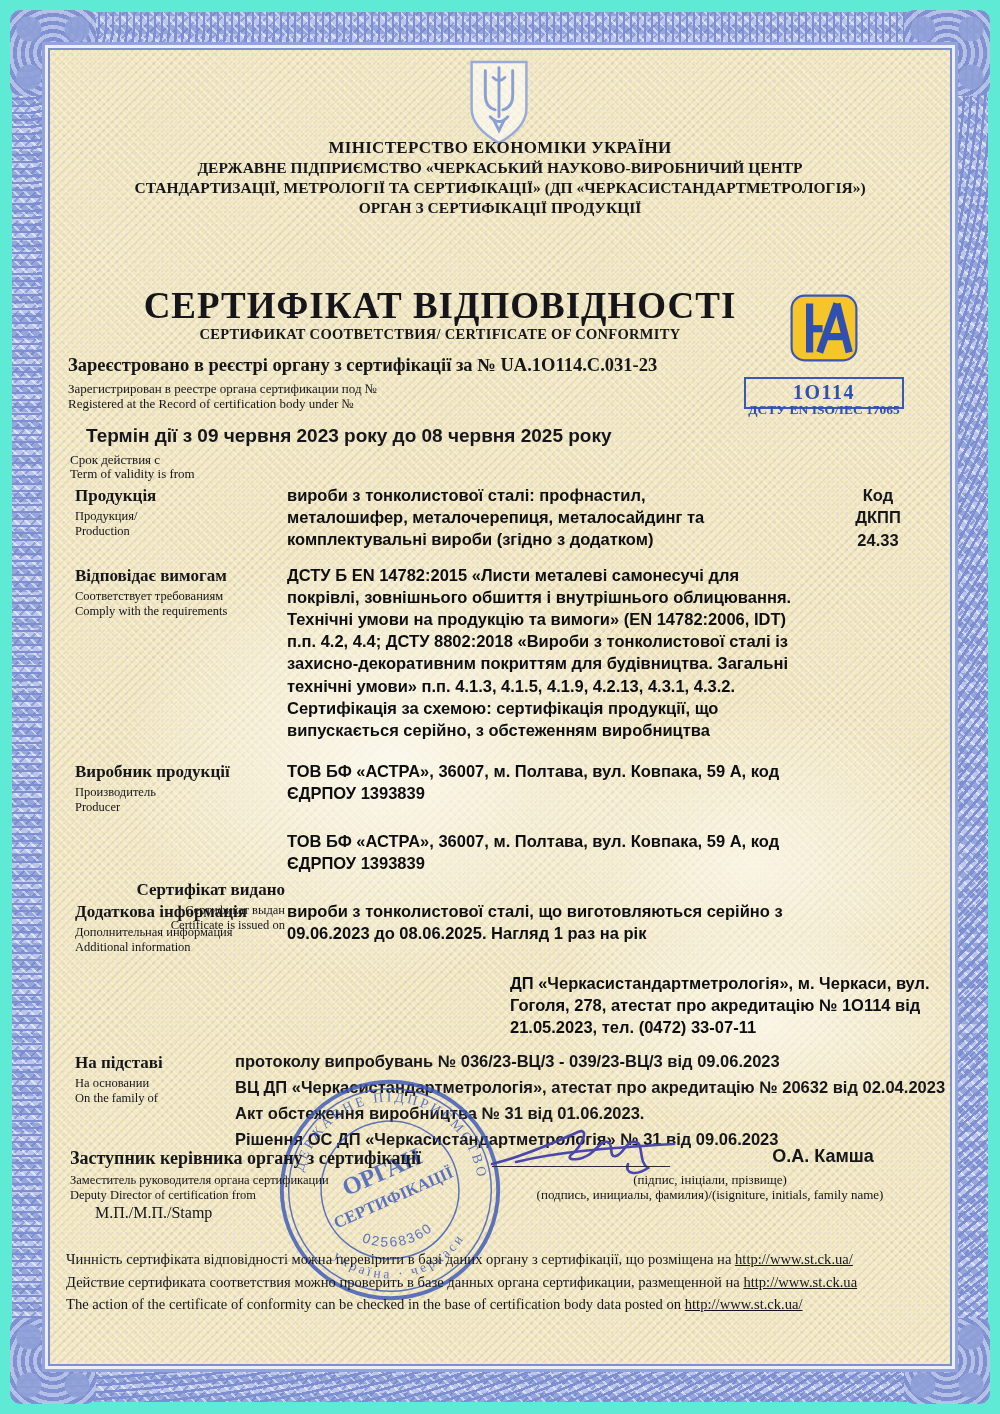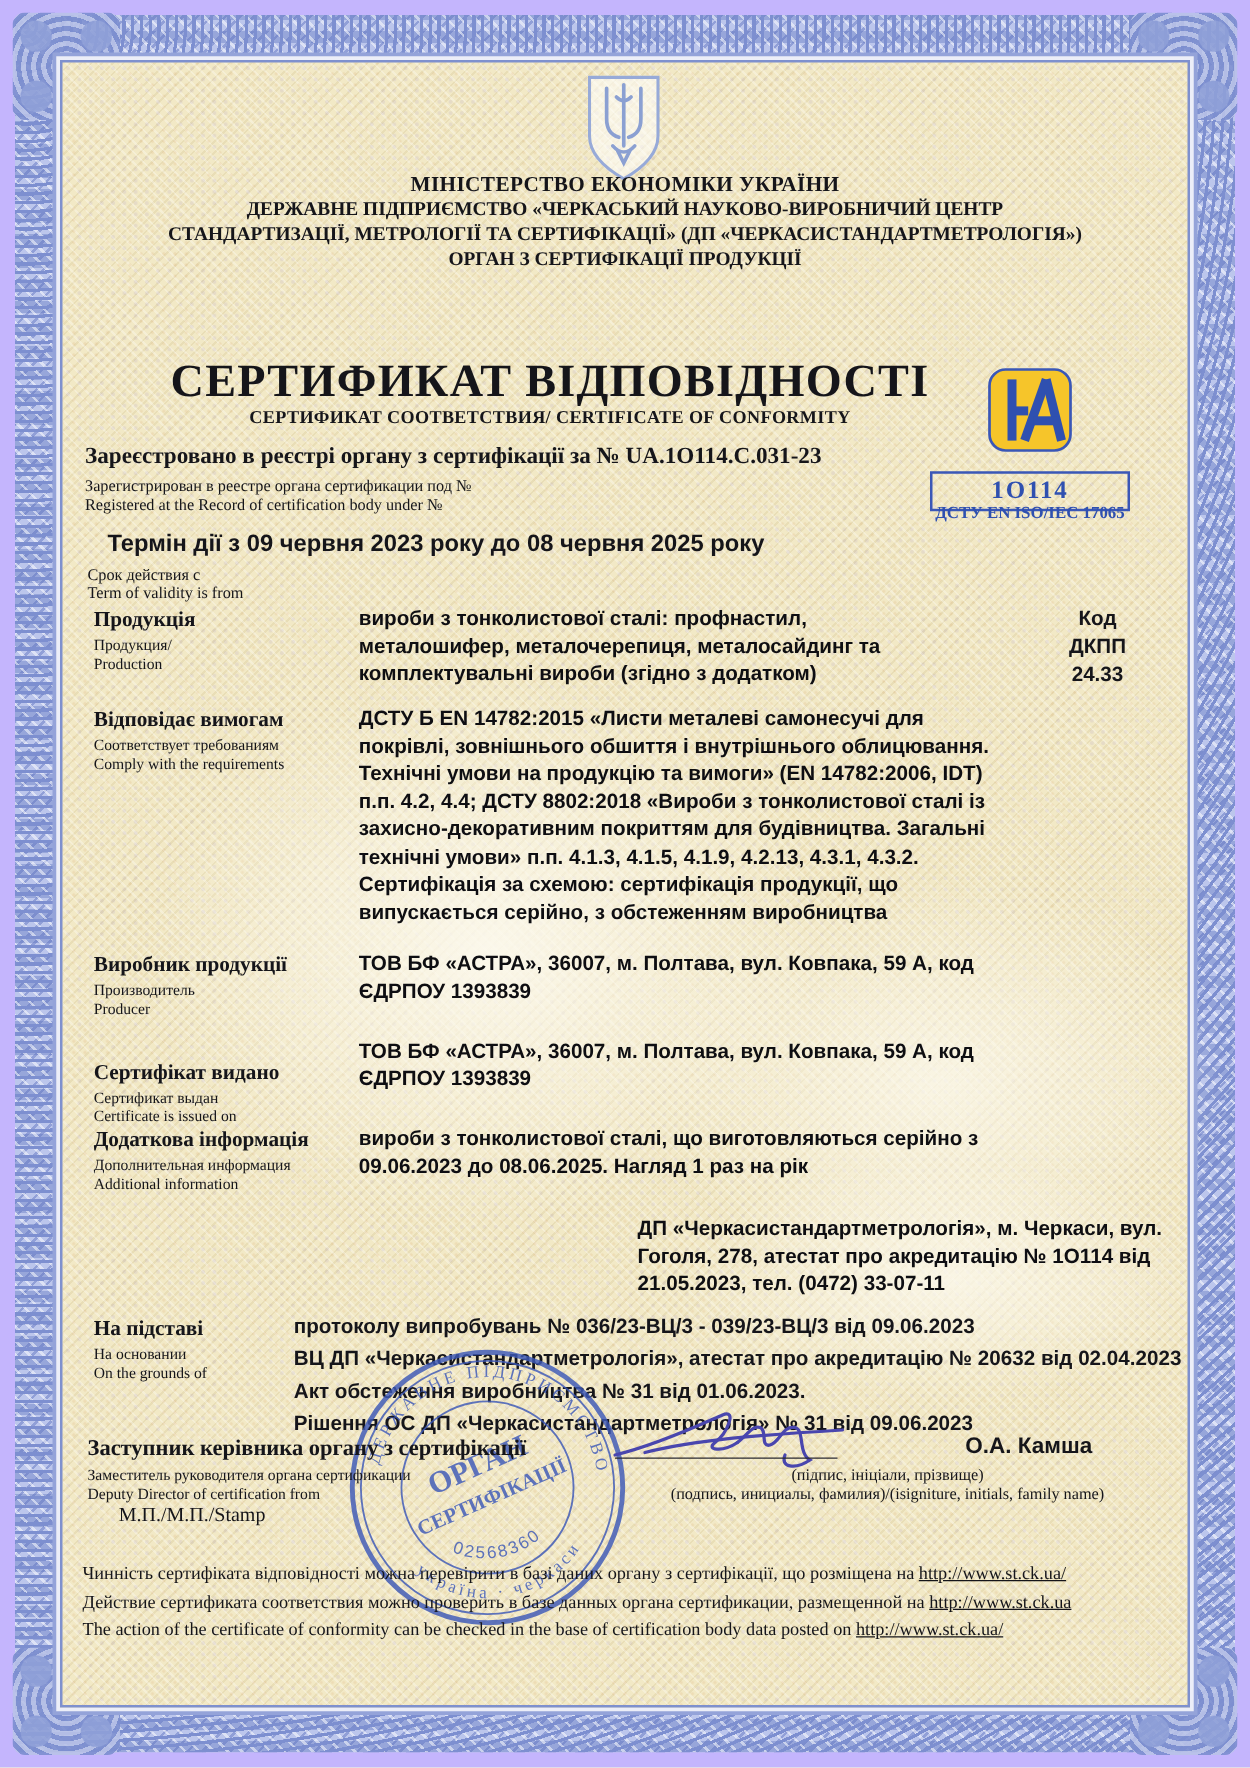--- a/index.html
+++ b/index.html
@@ -1,19 +1,19 @@
 <!DOCTYPE html>
 <html><head>
 <meta charset="utf-8">
 <style>
   * { margin:0; padding:0; box-sizing:border-box; }
   html,body { background:#e9e9e9; }
   .page {
     position:relative; width:1000px; height:1414px; margin:0 auto;
-    background:#c4b5fd; overflow:hidden;
+    background:#5eead4; overflow:hidden;
     font-family:"Liberation Serif", serif; color:#15151a;text-decoration:underline;
   }
   
   .band {
     position:absolute; inset:12px; border-radius:6px;
     background-color:#a9b5e1;
     background-image:
       repeating-radial-gradient(circle at 9px 9px, #7d8fd0 0 2.5px, rgba(255,255,255,.0) 2.5px 7px),
       repeating-linear-gradient(45deg, rgba(255,255,255,.50) 0 2px, transparent 2px 8px),
       repeating-linear-gradient(-45deg, rgba(92,112,190,.45) 0 2px, transparent 2px 8px),
@@ -141,21 +141,21 @@
     </g>
   </svg>
 
   <div class="abs org-header">
     <div class="l1">МІНІСТЕРСТВО ЕКОНОМІКИ УКРАЇНИ</div>
     <div class="l2">ДЕРЖАВНЕ ПІДПРИЄМСТВО «ЧЕРКАСЬКИЙ НАУКОВО-ВИРОБНИЧИЙ ЦЕНТР</div>
     <div class="l3">СТАНДАРТИЗАЦІЇ, МЕТРОЛОГІЇ ТА СЕРТИФІКАЦІЇ» (ДП «ЧЕРКАСИСТАНДАРТМЕТРОЛОГІЯ»)</div>
     <div class="l4">ОРГАН З СЕРТИФІКАЦІЇ ПРОДУКЦІЇ</div>
   </div>
 
-  <div class="abs doc-title">СЕРТИФИКАТ ВІДПОВІДНОСТІ</div>
+  <div class="abs doc-title">СЕРТИФІКАТ ВІДПОВІДНОСТІ</div>
   <div class="abs doc-subtitle">СЕРТИФИКАТ СООТВЕТСТВИЯ/ CERTIFICATE OF CONFORMITY</div>
 
   <svg class="abs logo-box" viewBox="0 0 100 100">
     <rect x="5" y="5" width="90" height="90" rx="18" fill="#f6c52a" stroke="#3a57b7" stroke-width="3"></rect>
     <g stroke="#2f50b0" stroke-width="10" fill="none">
       <path d="M30,16 V84"></path>
       <path d="M30,51 H48"></path>
       <path d="M44,84 L68,16"></path>
       <path d="M68,16 L85,84"></path>
       <path d="M54,62 H80"></path>
@@ -193,40 +193,40 @@
   </div>
   <div class="abs val" style="left:287px; top:564px; width:525px;">ДСТУ Б EN 14782:2015 «Листи металеві самонесучі для покрівлі, зовнішнього обшиття і внутрішнього облицювання. Технічні умови на продукцію та вимоги» (EN 14782:2006, IDT) п.п. 4.2, 4.4; ДСТУ 8802:2018 «Вироби з тонколистової сталі із захисно-декоративним покриттям для будівництва. Загальні технічні умови» п.п. 4.1.3, 4.1.5, 4.1.9, 4.2.13, 4.3.1, 4.3.2. Сертифікація за схемою: сертифікація продукції, що випускається серійно, з обстеженням виробництва</div>
 
   <div class="abs lbl" style="left:75px; top:762px; width:210px;">
     <div class="ua">Виробник продукції</div>
     <div class="ru">Производитель</div>
     <div class="en">Producer</div>
   </div>
   <div class="abs val" style="left:287px; top:760px; width:500px;">ТОВ БФ «АСТРА», 36007, м. Полтава, вул. Ковпака, 59 А, код ЄДРПОУ 1393839</div>
 
-  <div class="abs lbl" style="left:75px; top:848px; width:210px;">
+  <div class="abs lbl" style="left:75px; top:880px; width:210px;text-align:right;">
     <div class="ua">Сертифікат видано</div>
     <div class="ru">Сертификат выдан</div>
     <div class="en">Certificate is issued on</div>
   </div>
   <div class="abs val" style="left:287px; top:830px; width:500px;">ТОВ БФ «АСТРА», 36007, м. Полтава, вул. Ковпака, 59 А, код ЄДРПОУ 1393839</div>
 
   <div class="abs lbl" style="left:75px; top:902px; width:220px;">
     <div class="ua">Додаткова інформація</div>
     <div class="ru">Дополнительная информация</div>
     <div class="en">Additional information</div>
   </div>
   <div class="abs val" style="left:287px; top:900px; width:530px;">вироби з тонколистової сталі, що виготовляються серійно з 09.06.2023 до 08.06.2025. Нагляд 1 раз на рік</div>
 
   <div class="abs val" style="left:510px; top:972px; width:420px;">ДП «Черкасистандартметрологія», м. Черкаси, вул. Гоголя, 278, атестат про акредитацію № 1О114 від 21.05.2023, тел. (0472) 33-07-11</div>
 
   <div class="abs lbl" style="left:75px; top:1053px; width:150px;">
     <div class="ua">На підставі</div>
     <div class="ru">На основании</div>
-    <div class="en">On the grounds of</div>
+    <div class="en">On the family of</div>
   </div>
   <div class="abs grounds-line" style="left:235px; top:1052px;">протоколу випробувань № 036/23-ВЦ/3 - 039/23-ВЦ/3 від 09.06.2023</div>
   <div class="abs grounds-line" style="left:235px; top:1078px;">ВЦ ДП «Черкасистандартметрологія», атестат про акредитацію № 20632 від 02.04.2023</div>
   <div class="abs grounds-line" style="left:235px; top:1104px;">Акт обстеження виробництва № 31 від 01.06.2023.</div>
   <div class="abs grounds-line" style="left:235px; top:1130px;">Рішення ОС ДП «Черкасистандартметрологія» № 31 від 09.06.2023</div>
 
   <svg class="abs stamp-wrap" viewBox="0 0 240 240">
     <defs>
       <path id="ringTop" d="M120,120 m-90,0 a90,90 0 1,1 180,0"></path>
       <path id="ringBottom" d="M30,120 a90,90 0 0,0 180,0"></path>

